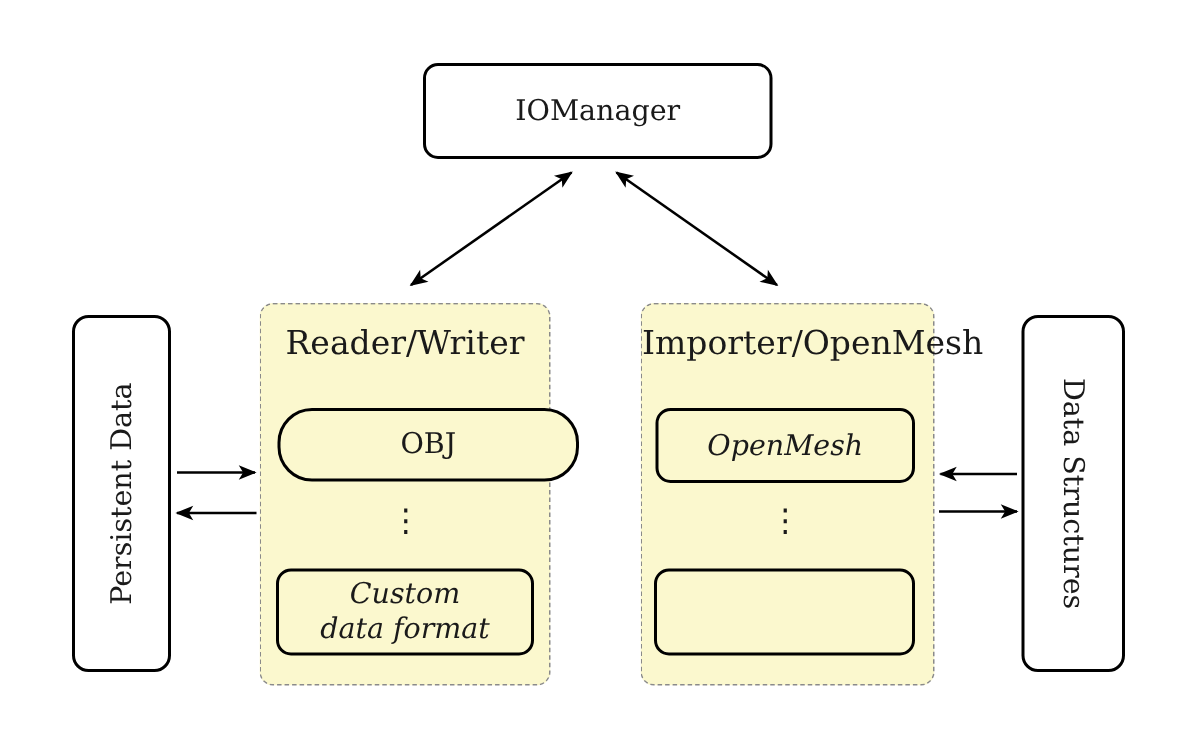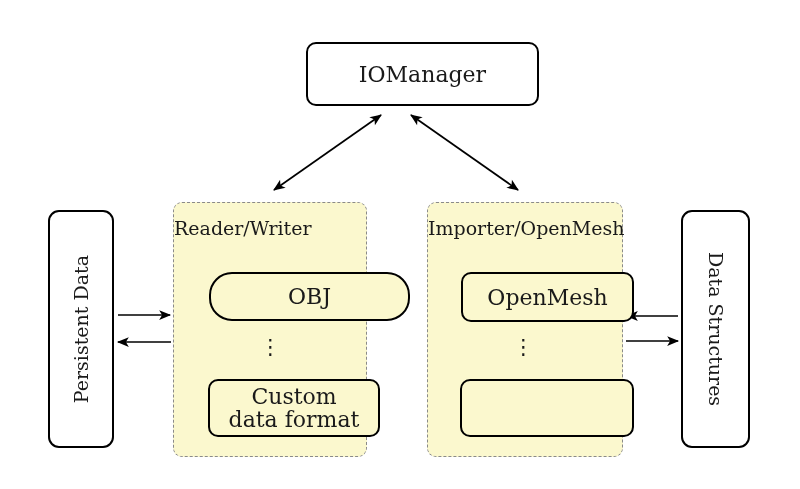--- a/index.html
+++ b/index.html
@@ -24,35 +24,35 @@
   .node {
     position: absolute;
     box-sizing: border-box;
     background: #ffffff;
     border: 2.5px solid #000000;
     border-radius: 10px;
     display: flex;
     align-items: center;
     justify-content: center;
     text-align: center;
-    font-size: 22px;
+    font-size: 19px;
     line-height: 23px;
-    margin-left: 24px;
   }
   .group {
     position: absolute;
     box-sizing: border-box;
     background: #fbf8ce;
     border: 1.6px dashed #8a8a8a;
     border-radius: 9px;
   }
   .group-title {
     position: absolute;
     width: 100%;
-    font-size: 19px;
+    text-align: center;
+    font-size: 22px;
   }
   .inner-node {
     background: #fbf8ce;
   }
   .dots {
     position: absolute;
     text-align: center;
     font-family: "DejaVu Sans", sans-serif;
     font-size: 21px;
     color: #1a1a1a;
@@ -71,21 +71,21 @@
     font-size: 19px;
     white-space: nowrap;
   }
   .vtext.read-up {
     writing-mode: vertical-rl;
     transform: rotate(180deg);
   }
   .vtext.read-down {
     writing-mode: vertical-rl;
   }
-  .two-line span { display: block; }
+  .two-line span { display: block; font-style: italic; }
 </style>
 </head>
 <body>
 
 <div id="canvas">
 
   <svg id="arrow-layer" width="800" height="489" viewBox="0 0 800 489">
     <defs>
       <marker id="ah" viewBox="0 0 12 10" refX="10.5" refY="5" markerWidth="13" markerHeight="11" markerUnits="userSpaceOnUse" orient="auto-start-reverse">
         <path d="M0.5,0.5 L11.5,5 L0.5,9.5 L3.2,5 Z" fill="#000000"></path>
@@ -113,21 +113,21 @@
   <div class="node inner-node two-line" style="left:184px; top:379px; width:172px; height:58px;">
     <div>
       <span>Custom</span>
       <span>data format</span>
     </div>
   </div>
 
   <div class="group" style="left:427px; top:202px; width:196px; height:255px;">
     <div class="group-title" style="top:14px;">Importer/OpenMesh</div>
   </div>
-  <div class="node inner-node" style="left:437px; top:272px; width:173px; height:50px;">
+  <div class="node inner-node" style="left:437px; top:272px; width:173px; height:50px;font-style:italic;">
     <span>OpenMesh</span>
   </div>
   <div class="dots" style="left:437px; top:335px; width:173px;">⋮</div>
   <div class="node inner-node two-line" style="left:436px; top:379px; width:174px; height:58px;">
     <div>
     </div>
   </div>
 
   <div class="vnode" style="left:48px; top:210px; width:66px; height:238px;">
     <span class="vtext read-up">Persistent Data</span>

